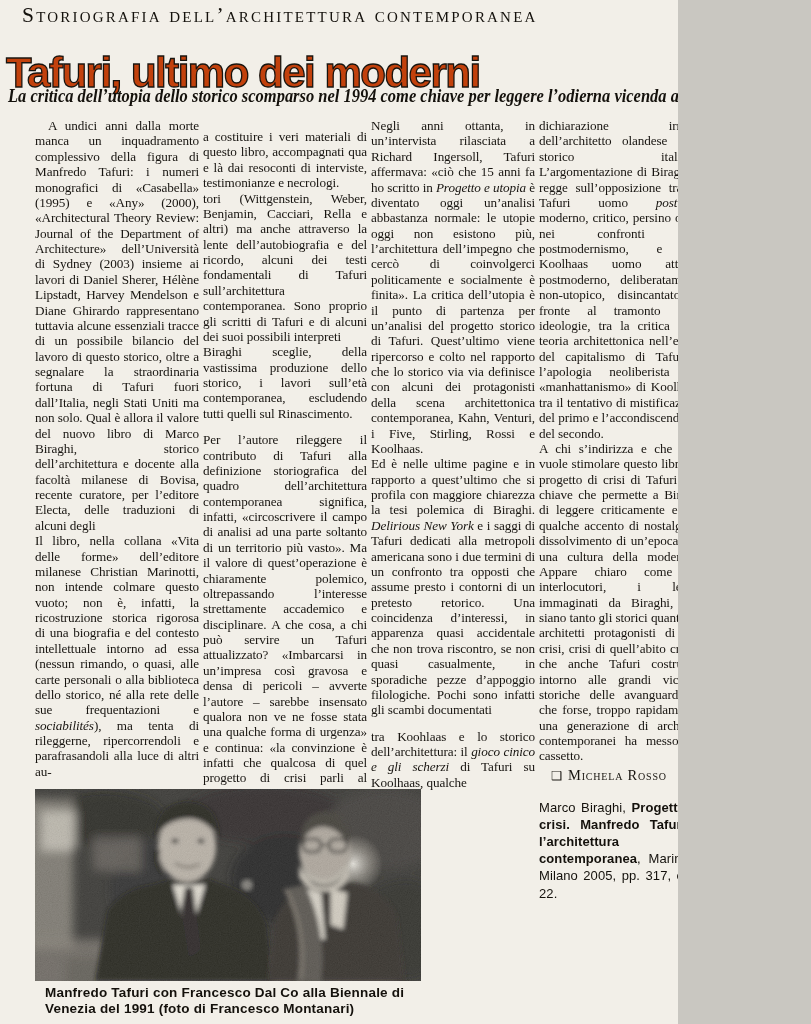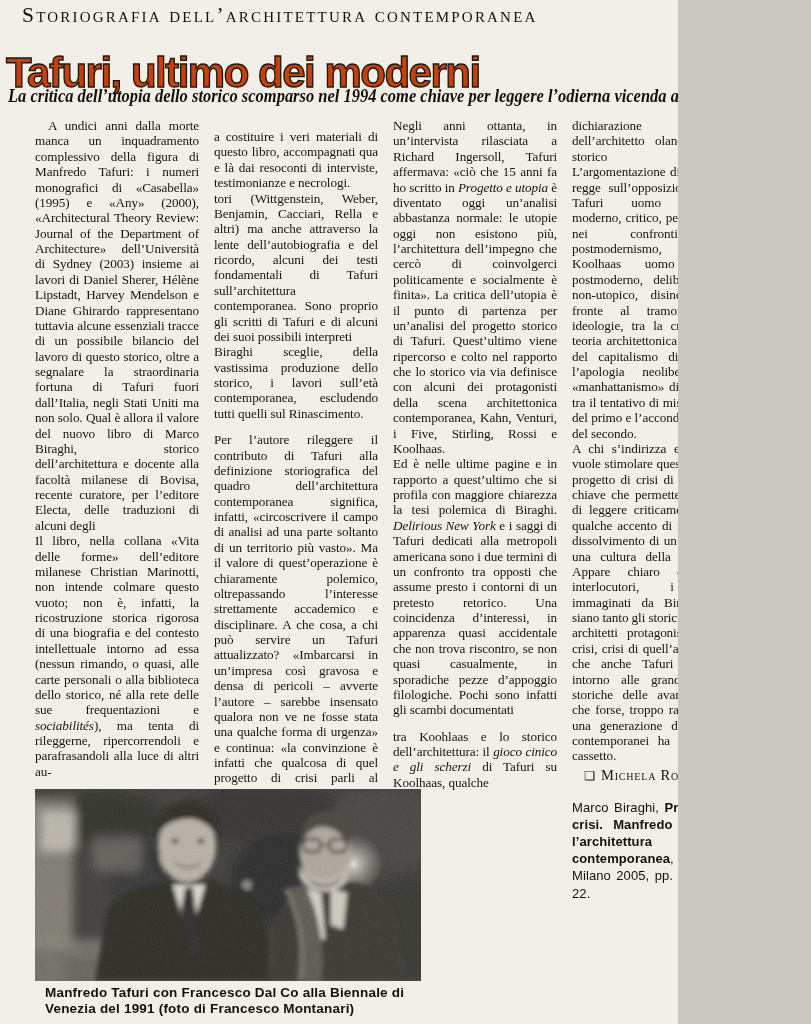--- a/index.html
+++ b/index.html
@@ -8,21 +8,21 @@
   
   .kicker{position:absolute;left:22px;top:3px;font-size:21.5px;font-variant:small-caps;
           letter-spacing:2.2px;white-space:nowrap;color:#14110c;}
   .headline{position:absolute;left:6px;top:21px;font-family:"Liberation Sans",sans-serif;
             font-weight:bold;font-size:42px;letter-spacing:-1.5px;white-space:nowrap;
             -webkit-text-stroke:1.3px #17140f;color:#c2410c;}
   .subhead{position:absolute;left:8px;top:85px;font-style:italic;font-weight:bold;
            font-size:19.5px;white-space:nowrap;transform:scaleX(0.845);transform-origin:0 50%;
            color:#14110c;}
   
-  .columns{position:absolute;left:35px;top:118px;display:flex;gap:15px;width:712px;}
+  .columns{position:absolute;left:35px;top:118px;display:flex;gap:4px;width:712px;}
   .col{width:164px;}
   .para{margin:0;font-size:13.2px;line-height:1.165;text-align:justify;
         letter-spacing:-0.1px;color:#171410;}
   .para.indent{text-indent:13px;}
   .para.gap{margin-top:11px;}
   .it{font-style:italic;}
   .bd{font-weight:bold;}
   .sig{margin:3px 0 0 12px;font-size:14.5px;font-variant:small-caps;letter-spacing:0.8px;}
   .sig .marker{font-size:12.5px;margin-right:5px;font-variant:normal;}
   .ref{margin:15px 0 0 0;font-family:"Liberation Sans",sans-serif;font-size:13px;

